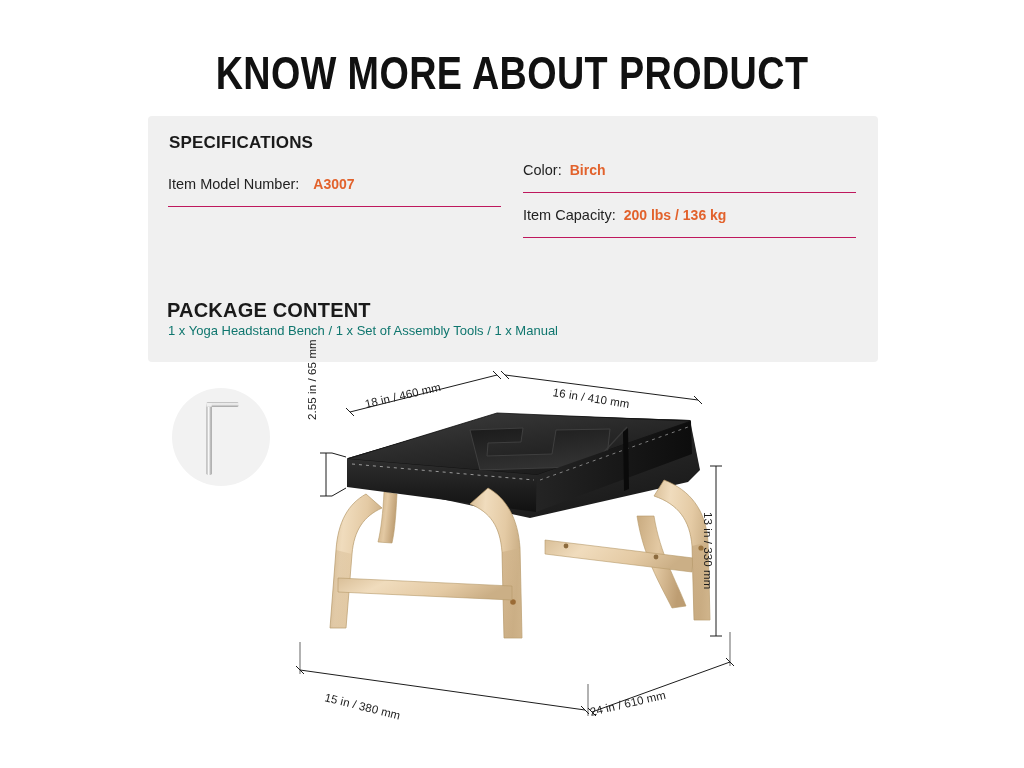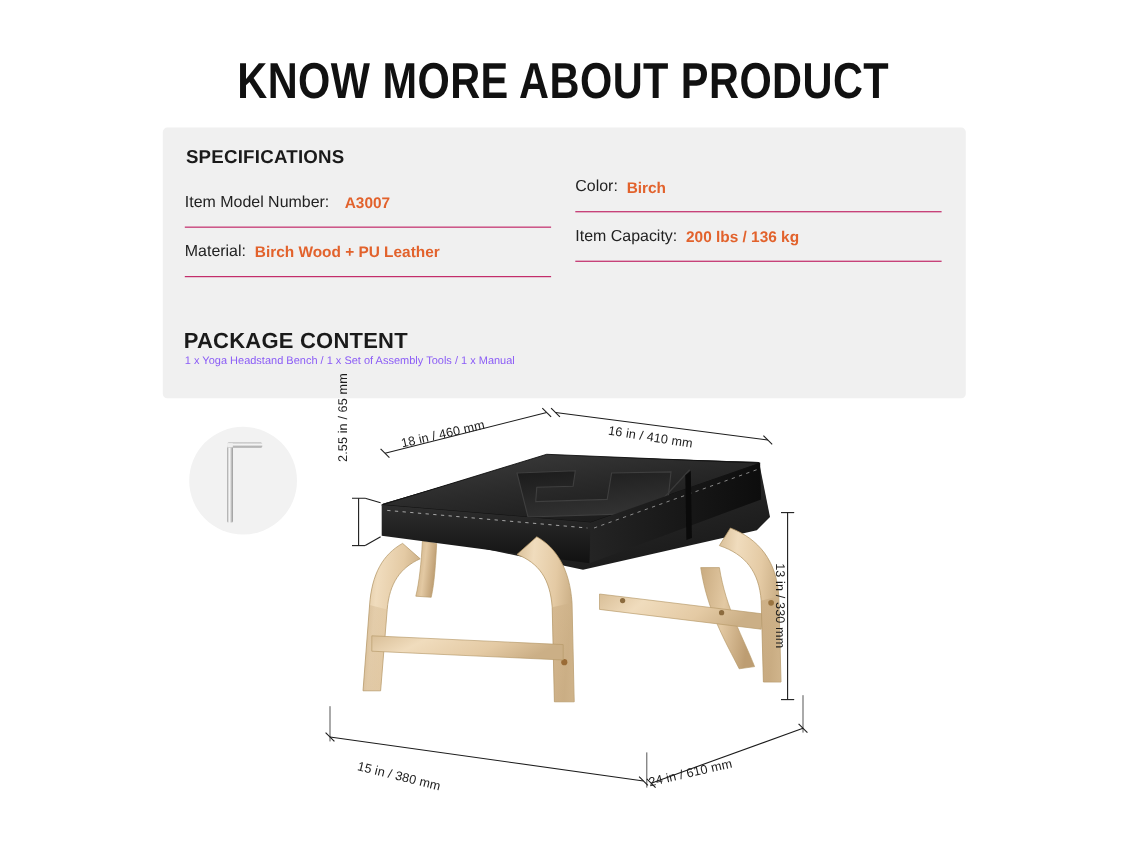--- a/index.html
+++ b/index.html
@@ -82,22 +82,22 @@
     font-weight: 700;
     color: #e2622c;
     margin-left: 8px;
   }
   .spec-value.wide-gap { margin-left: 14px; }
 
   #package-list {
     position: absolute;
     left: 20px;
     top: 207px;
-    font-size: 10px;
-    color: #8b5cf6;
+    font-size: 13px;
+    color: #0f766e;
     white-space: nowrap;
   }
 
   
   #product-figure {
     position: absolute;
     left: 0;
     top: 370px;
     width: 1024px;
     height: 398px;
@@ -138,24 +138,20 @@
 
   <div class="section-heading" id="specs-heading">SPECIFICATIONS</div>
 
   <div class="spec-col" id="spec-col-left">
 
     <div class="spec-row">
       <span class="spec-label">Item Model Number:</span>
       <span class="spec-value wide-gap">A3007</span>
     </div>
 
-    <div class="spec-row">
-      <span class="spec-label">Material:</span>
-      <span class="spec-value">Birch Wood + PU Leather</span>
-    </div>
 
 
   </div>
 
   <div class="spec-col" id="spec-col-right">
 
     <div class="spec-row">
       <span class="spec-label">Color:</span>
       <span class="spec-value">Birch</span>
     </div>

